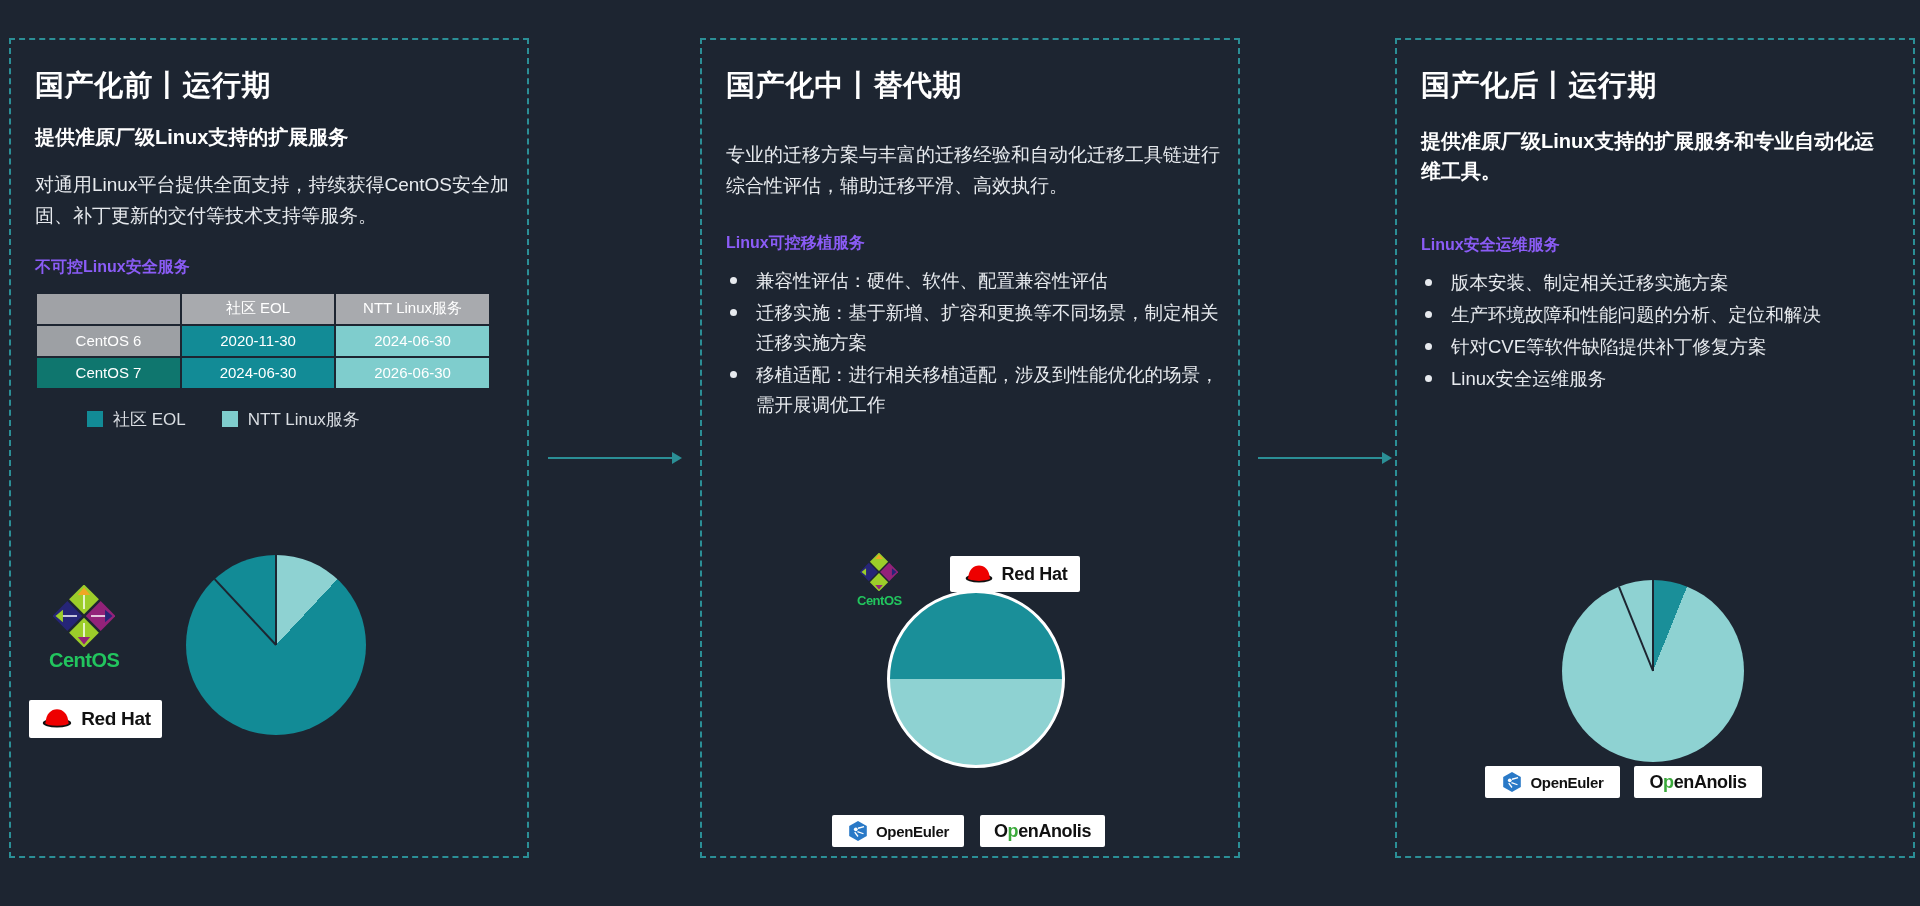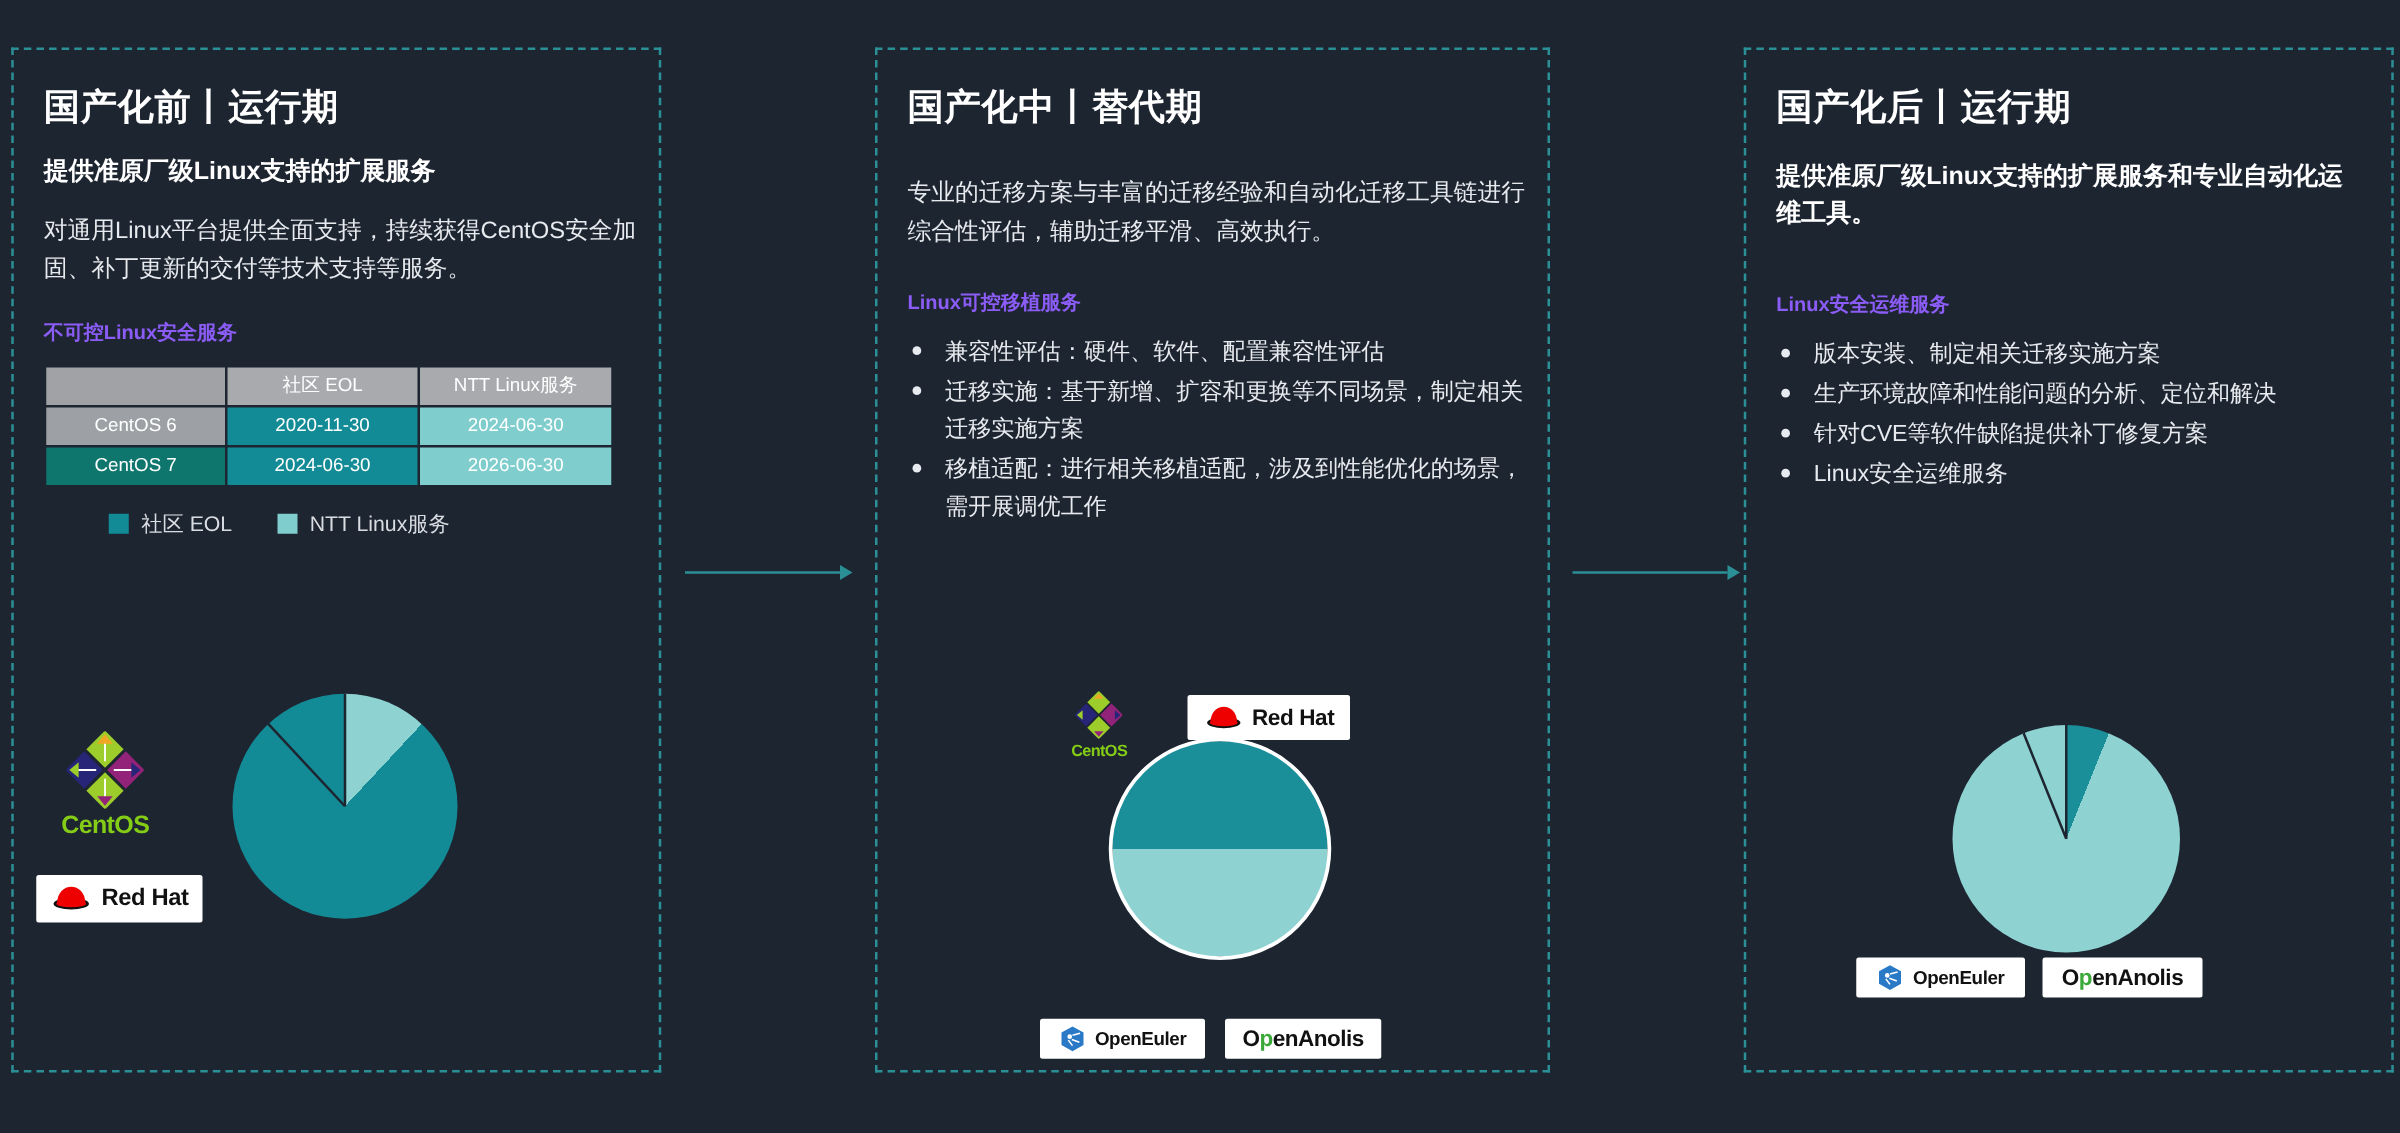--- a/index.html
+++ b/index.html
@@ -99,21 +99,21 @@
   
   .logo-box {
     background: #ffffff;
     display: flex; align-items: center; justify-content: center;
     gap: 7px;
     border-radius: 2px;
   }
   .logo-text { font-weight: bold; color: #111; letter-spacing: -.3px; }
 
   .centos-wrap { display:flex; flex-direction:column; align-items:center; }
-  .centos-text { font-size: 20px; font-weight: bold; color:#84cc16; letter-spacing:-.5px; margin-top:2px;text-align:center;}
+  .centos-text { font-size: 20px; font-weight: bold; color:#22c55e; letter-spacing:-.5px; margin-top:2px;text-align:center;}
 
   .arrow { position: absolute; display: flex; align-items: center; }
   .arrow .line { height: 2px; background: #2b8f96; }
   .arrow .head {
     width: 0; height: 0;
     border-top: 6px solid transparent;
     border-bottom: 6px solid transparent;
     border-left: 10px solid #2b8f96;
   }
 </style>

